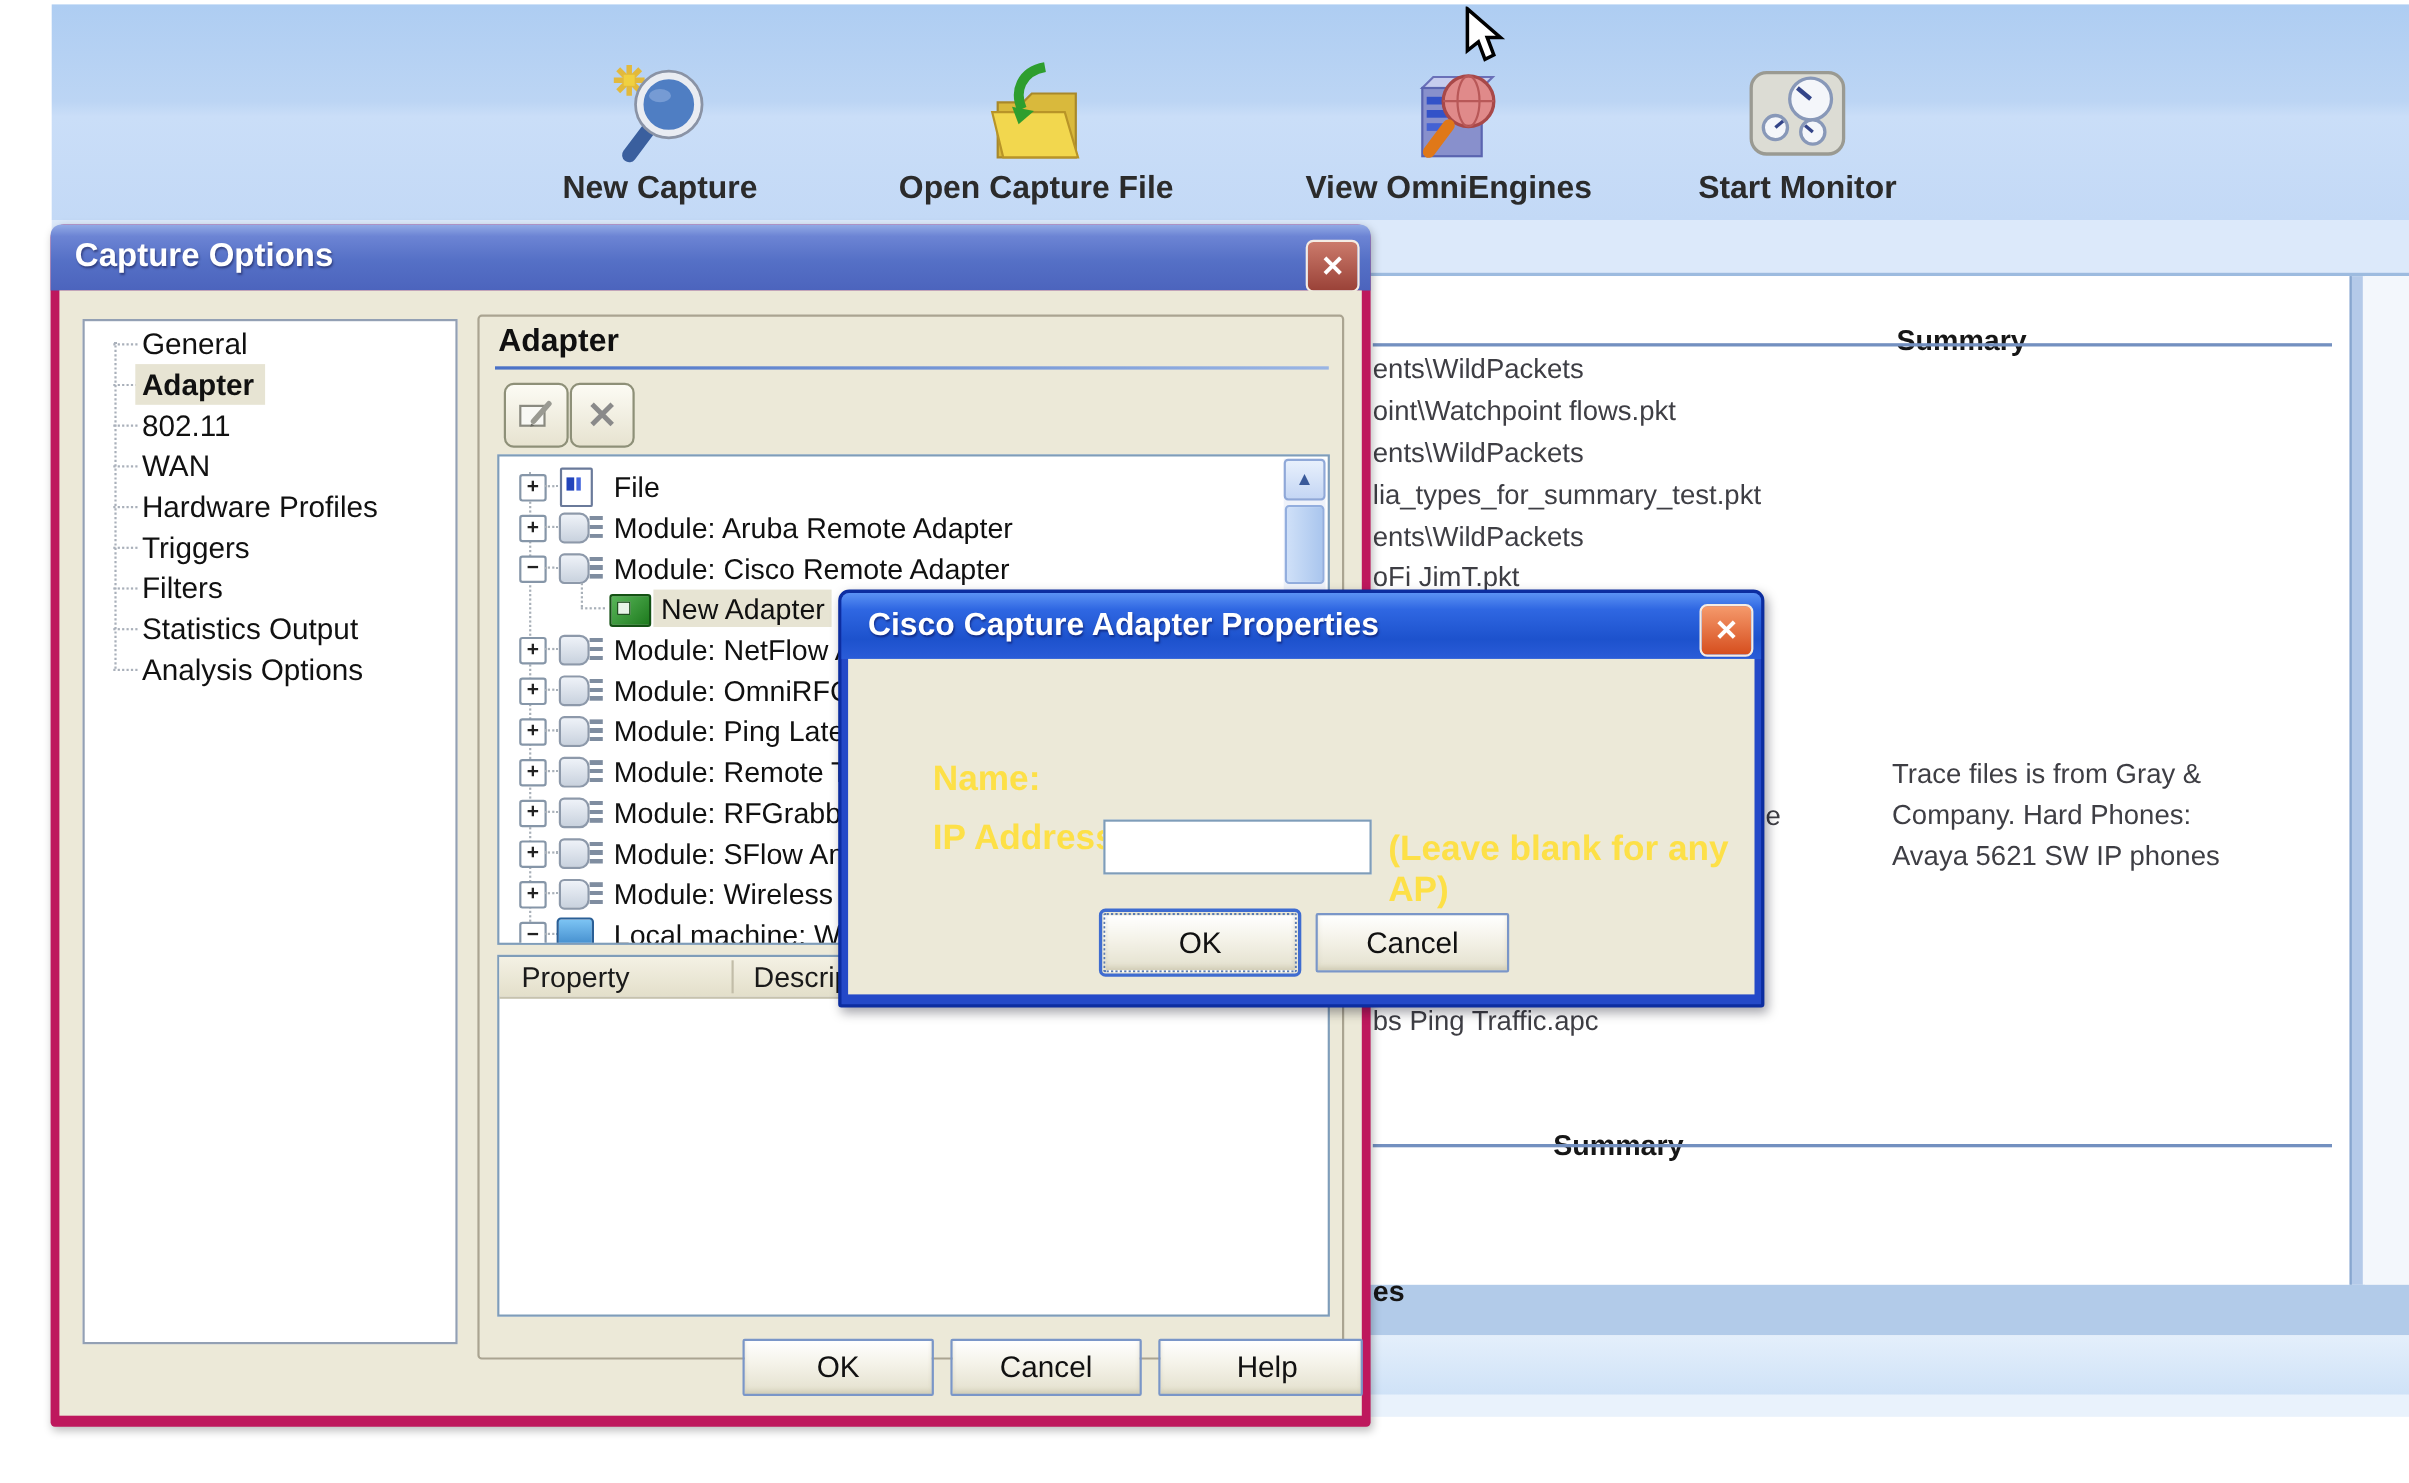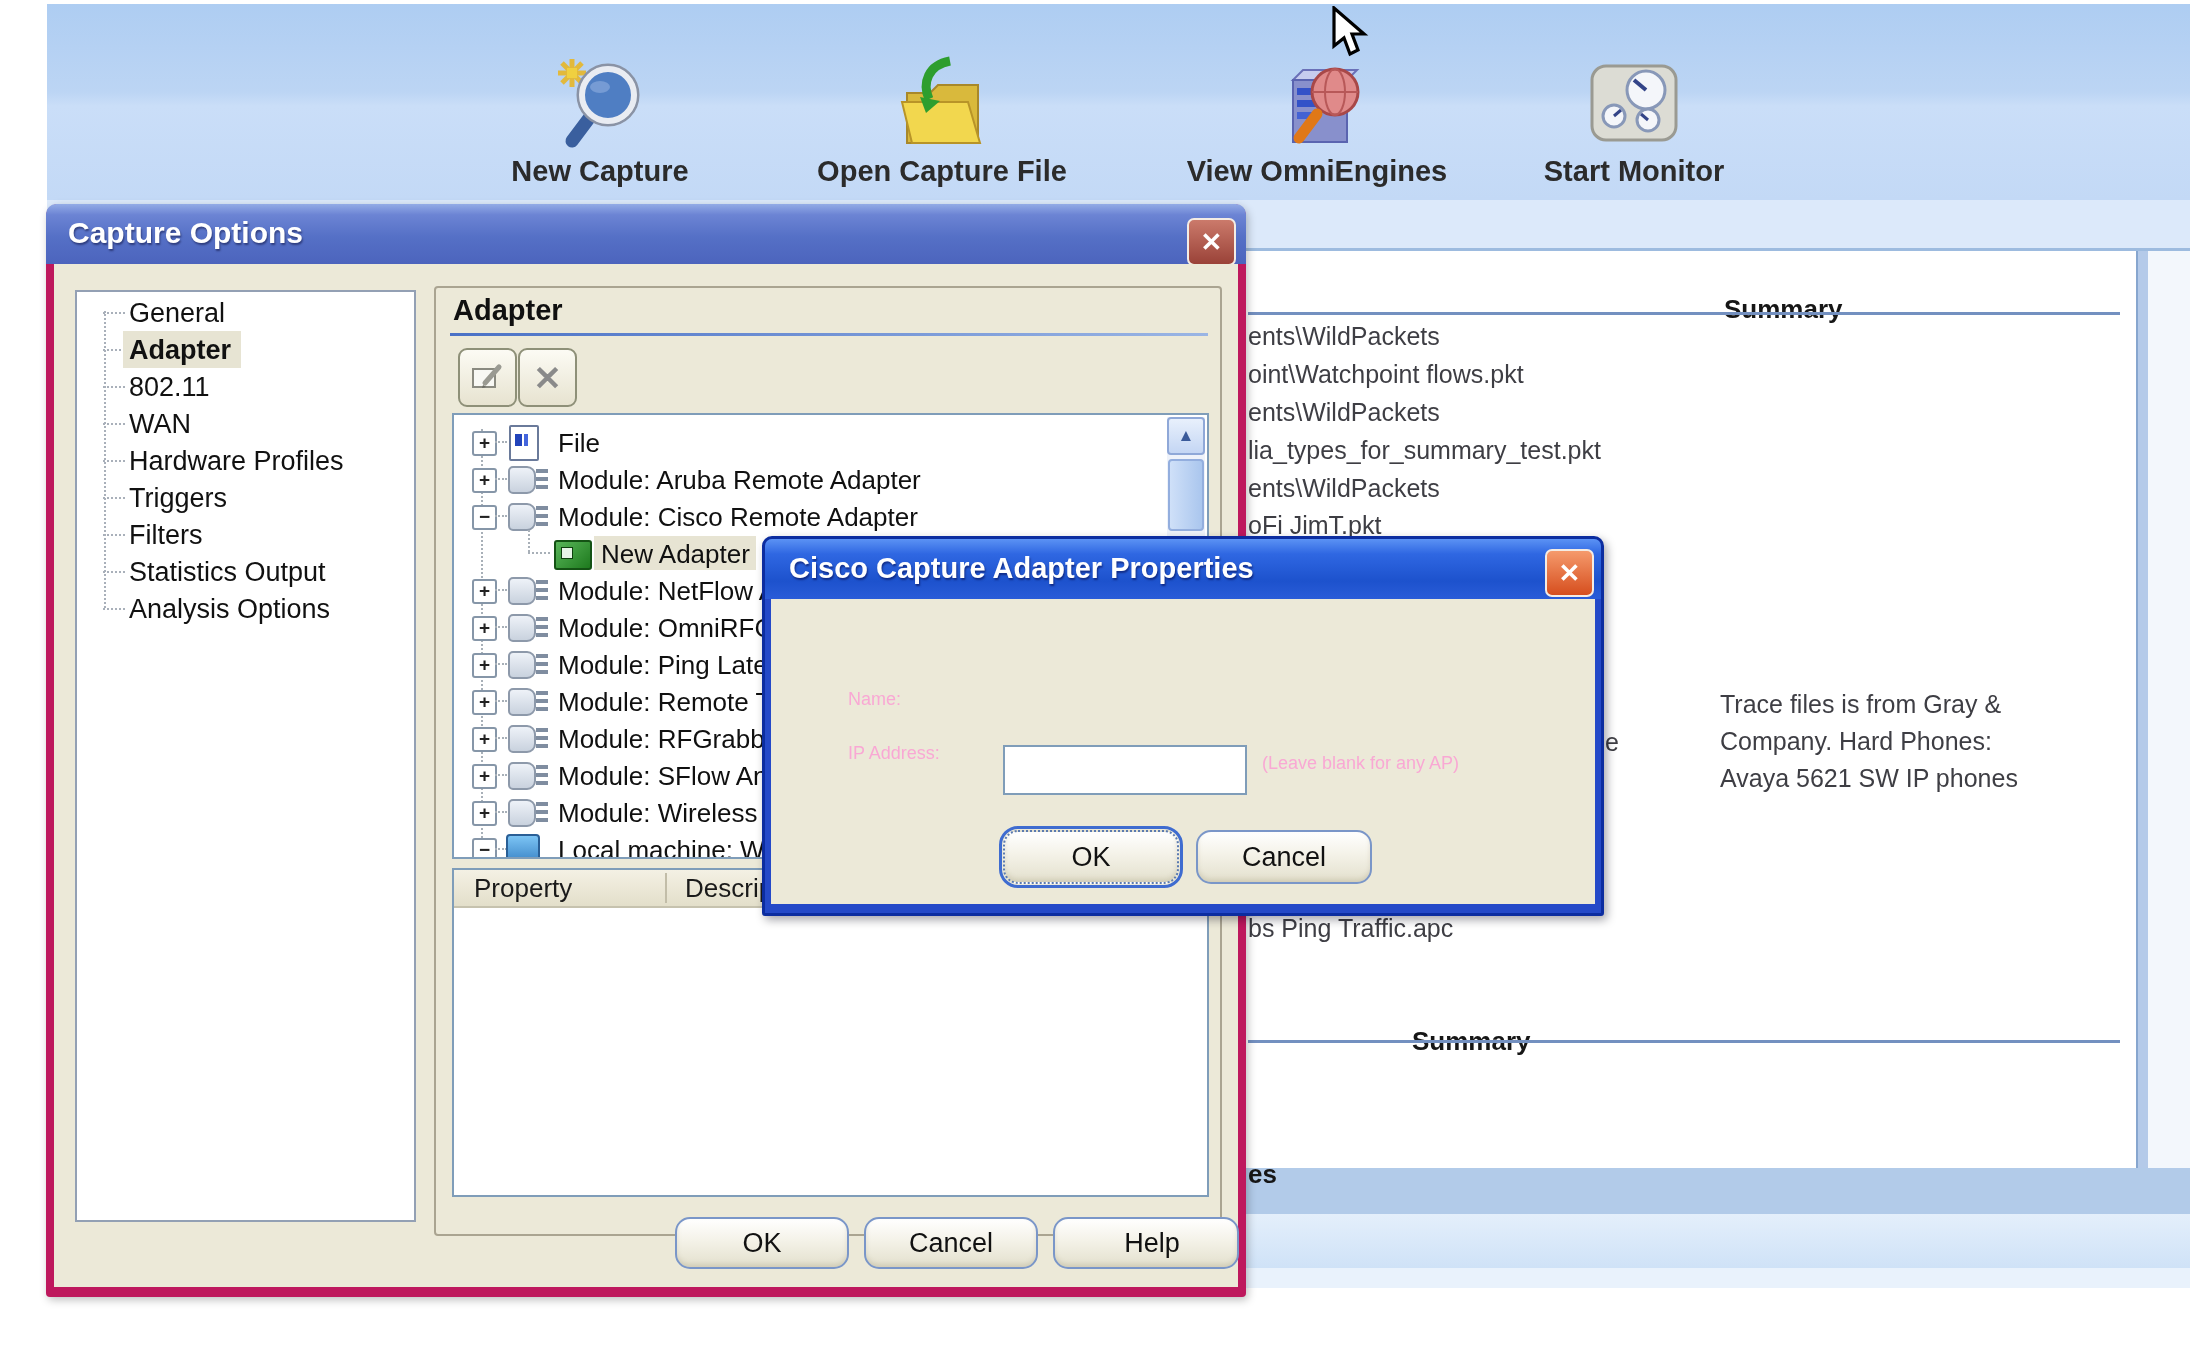--- a/index.html
+++ b/index.html
@@ -18,21 +18,21 @@
   .band2{left:47px;top:1214px;width:2143px;height:54px;background:linear-gradient(180deg,#e4effb,#cfe2f7);}
   .band3{left:47px;top:1268px;width:2143px;height:20px;background:#e9f2fc;}
 
   .toollabel{font-size:29px;font-weight:bold;color:#2b2b2b;text-align:center;width:280px;}
   .summary-h{font-size:26px;font-weight:bold;color:#161616;margin-top:24px;}
   .rule{height:3px;background:#7390c0;}
   .bgtext{font-size:25px;color:#3e3e44;white-space:nowrap;}
 
   
   .beige{background:#ece9d8;}
-  .btn-xp{border:2px solid #7a96c8;border-radius:15px;
+  .btn-xp{border:2px solid #7a96c8;border-radius:2px;
           background:linear-gradient(180deg,#ffffff 0%,#f4f2e8 45%,#e3e0cd 100%);
           font-size:27px;color:#111;display:flex;align-items:center;justify-content:center;
           box-shadow:inset 0 -3px 4px rgba(160,150,120,.25);}
   .xclose{border-radius:7px;border:2px solid #f4ece4;color:#fff;font-size:26px;font-weight:bold;
           display:flex;align-items:center;justify-content:center;}
 
   
   #co{left:46px;top:204px;width:1200px;height:1093px;background:#be185d;border-radius:12px 12px 4px 4px;
       box-shadow:2px 3px 8px rgba(0,0,0,.25);z-index:10;}
   #co .titlebar{left:0;top:0;width:1200px;height:60px;border-radius:10px 10px 0 0;
@@ -90,21 +90,21 @@
   
   #cd{left:762px;top:536px;width:842px;height:380px;background:#2449c8;border:3px solid #0c2da0;
       border-radius:10px 10px 3px 3px;box-shadow:3px 4px 10px rgba(0,0,20,.35);z-index:20;box-sizing:border-box;}
   #cd .titlebar{left:0;top:0;width:836px;height:60px;border-radius:7px 7px 0 0;
       background:linear-gradient(180deg,#5b92f4 0%,#2f67e2 25%,#1d52cd 70%,#2a5cd8 100%);}
   #cd .title{left:24px;top:13px;font-size:29px;font-weight:bold;color:#fff;text-shadow:1px 2px 2px rgba(0,0,60,.5);}
   #cd .body{left:6px;top:60px;width:824px;height:305px;background:#ece9d8;}
   #cd .xbtn{left:780px;top:10px;width:45px;height:44px;background:linear-gradient(180deg,#f59a6c,#d64e1e);}
   .field{background:#fff;border:2px solid #7f9db9;font-size:27px;color:#111;padding:0 12px;
          font-family:"Liberation Sans",sans-serif;box-sizing:border-box;}
-  .flabel{font-size:18px;color:#f9a8d4;}
+  .flabel{font-size:32px;color:#fde047;font-weight:bold;}
   .focus-ring{outline:3px solid #3f6cd0;outline-offset:1px;}
 
   
   #cursor{left:1330px;top:6px;z-index:50;}
 </style>
 </head>
 <body>
 
 <div id="stage">
 

